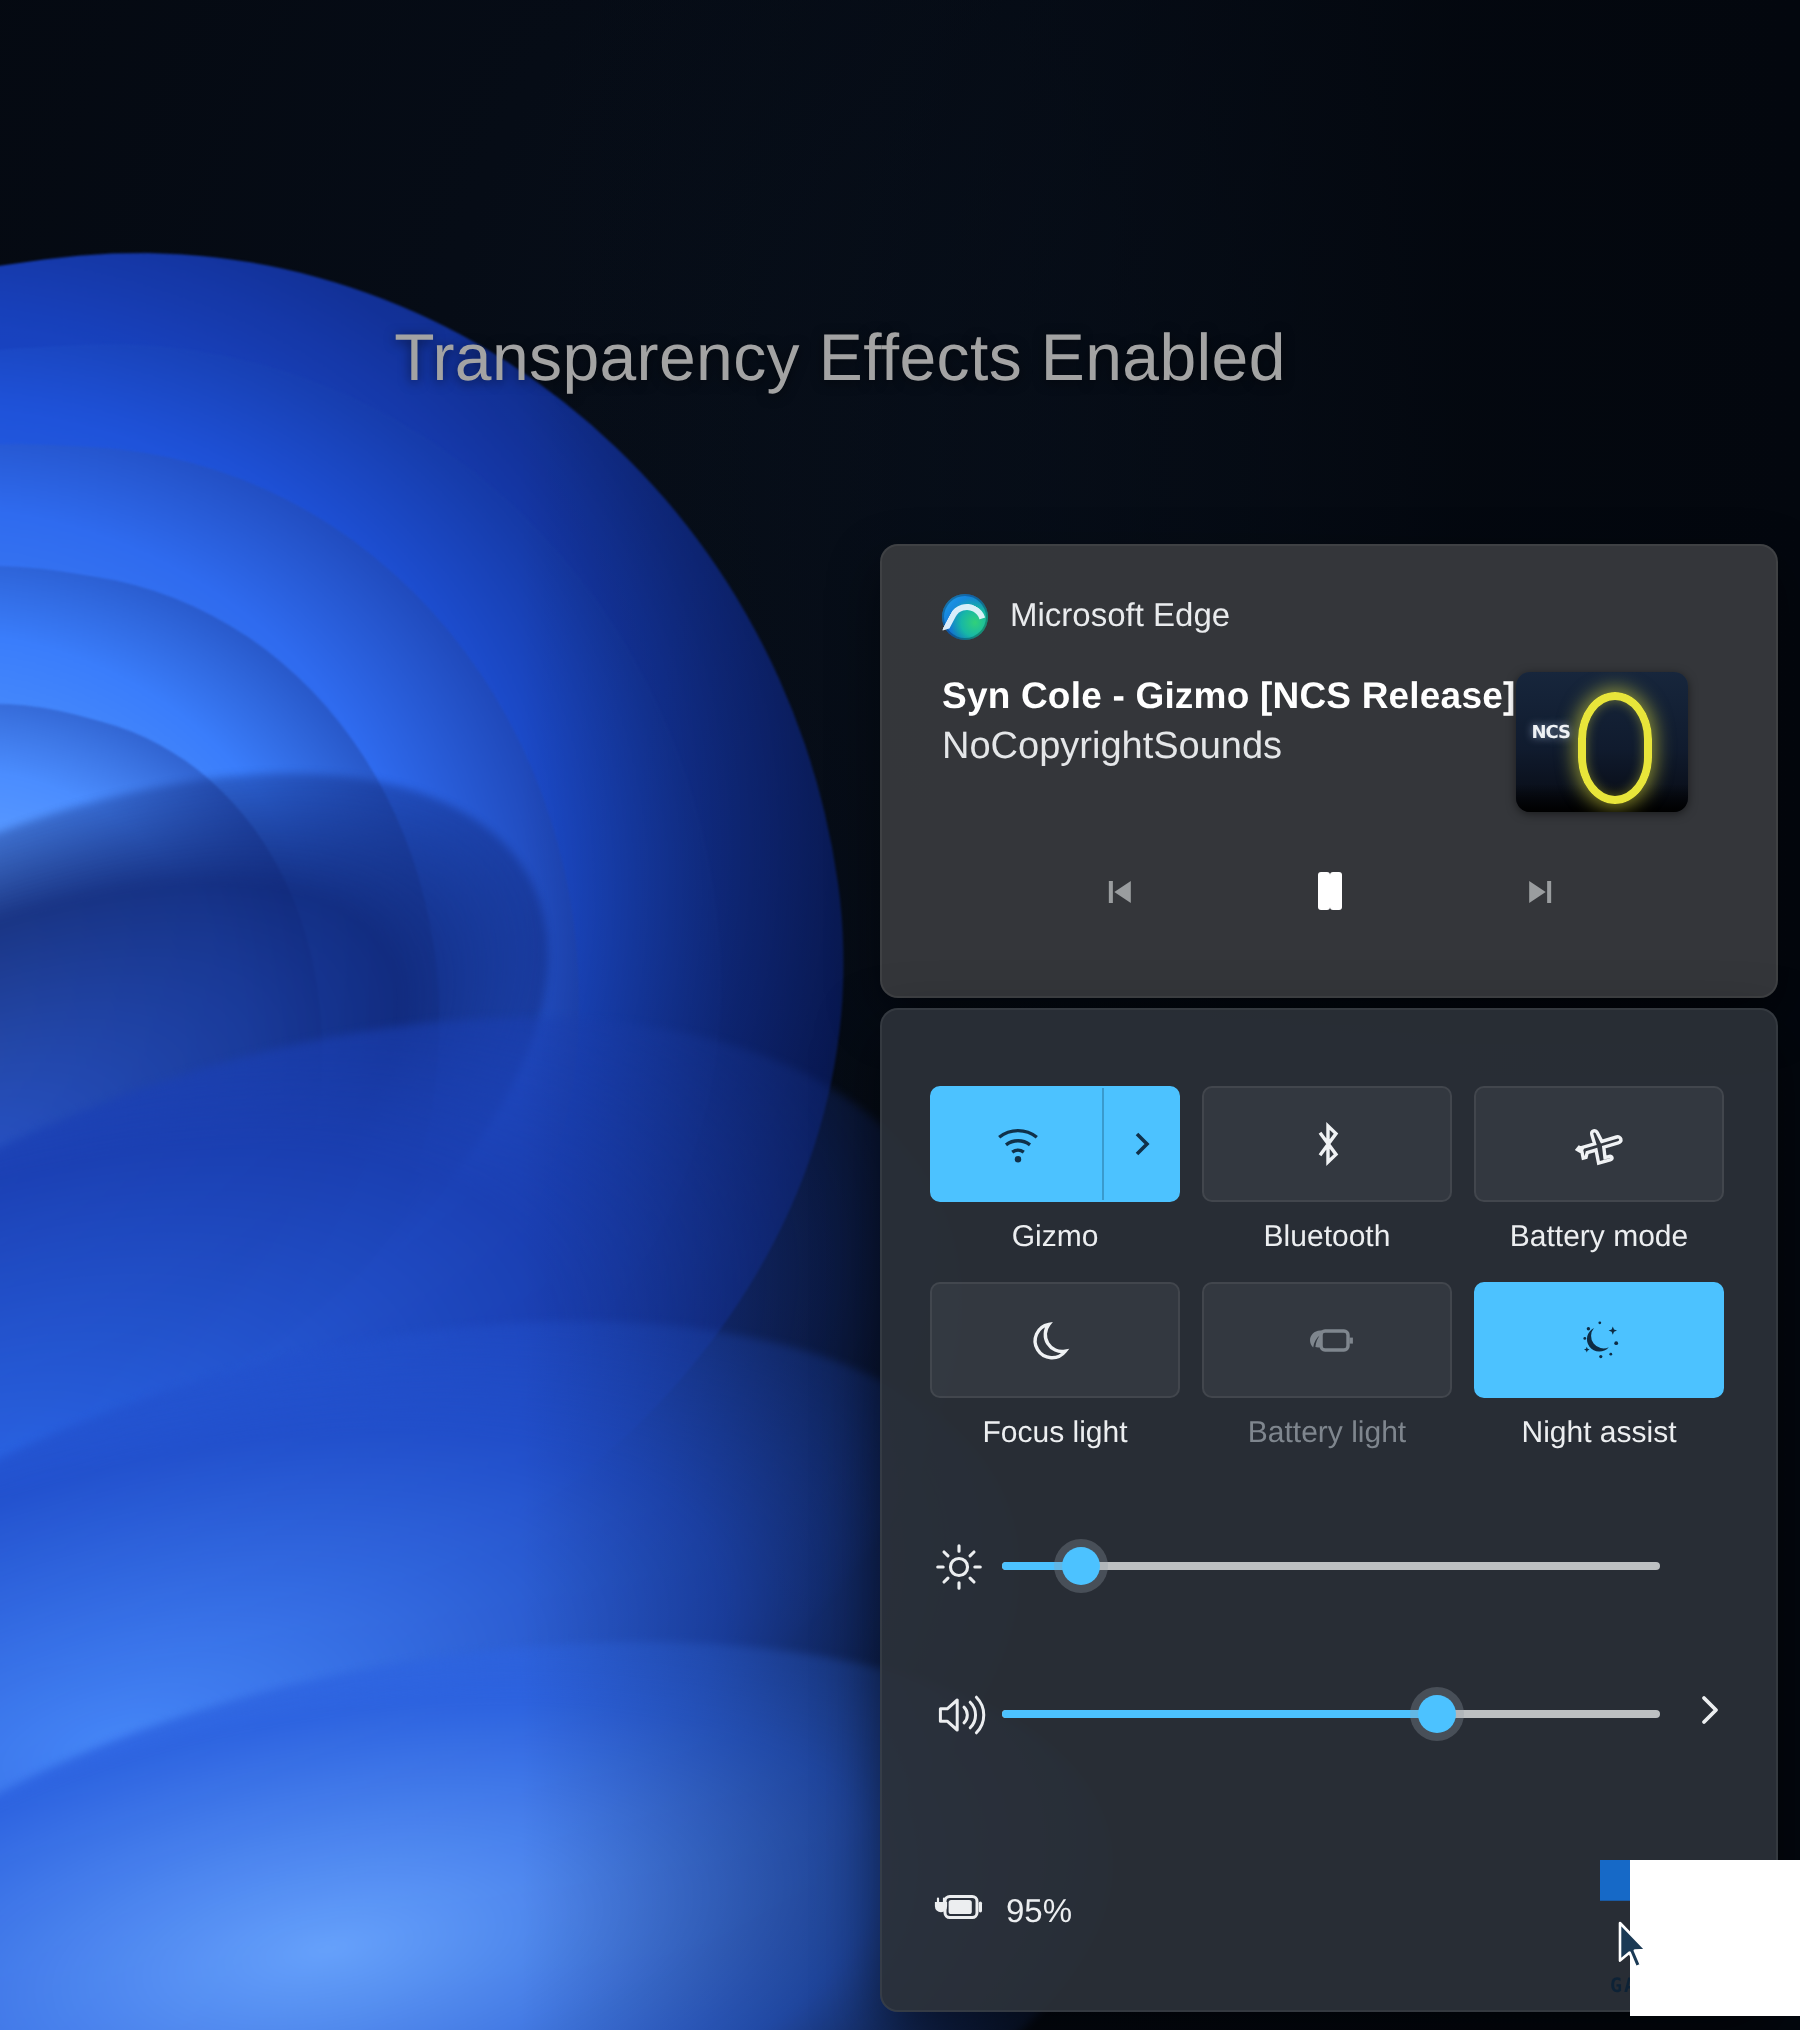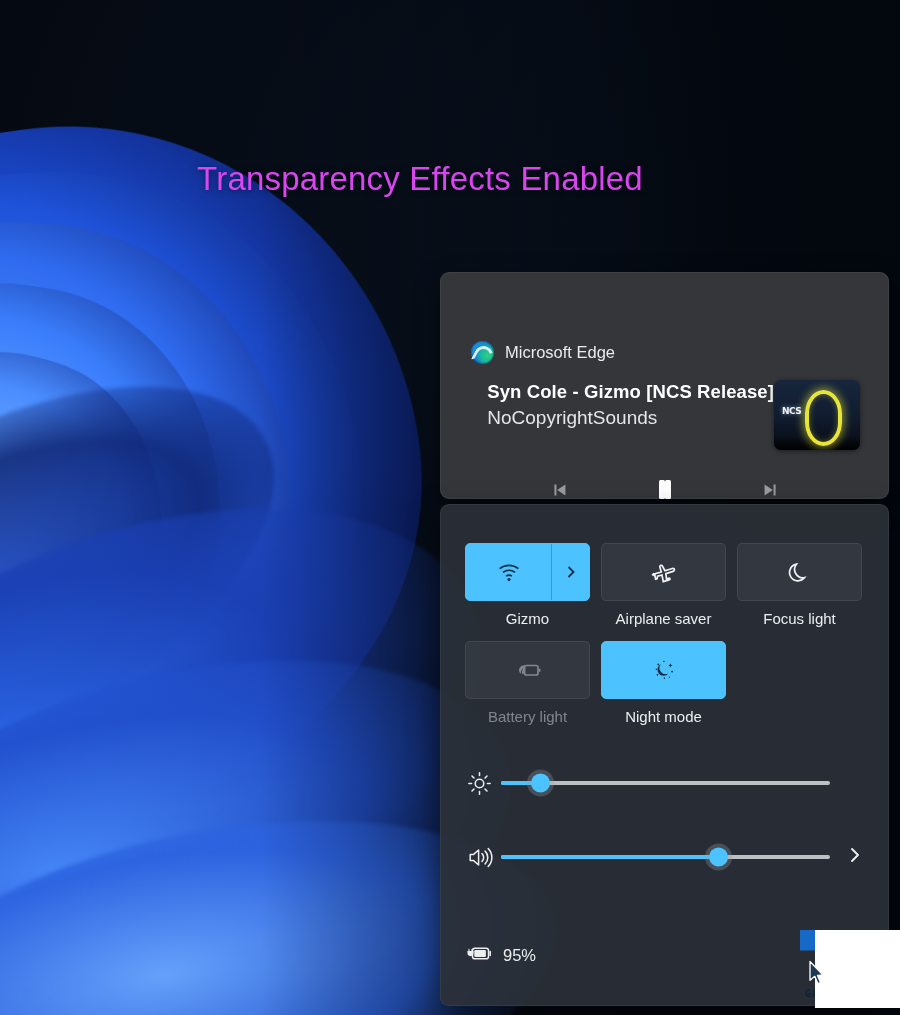--- a/index.html
+++ b/index.html
@@ -53,21 +53,21 @@
     position:absolute; right:0; top:0; width:640px; height:1015px;
     background: linear-gradient(to left, rgba(3,7,14,1) 0%, rgba(3,7,14,.92) 26%, rgba(4,9,18,.55) 58%, rgba(4,9,18,0) 100%);
   }
 
   
   #hero-title {
     position: absolute;
     left: 0; right: 0;
     top: 160px;
     text-align: center;
-    color: #d946ef;
+    color: #a3a3a3;
     font-size: 33px;
     font-weight: 400;
     letter-spacing: .2px;
     text-shadow: 0 1px 6px rgba(0,0,0,.55);
     padding-right: 60px;
   }
 
   
   #media-panel {
     position: absolute;
@@ -78,21 +78,20 @@
     background: rgba(56,58,61,.93);
     border: 1px solid rgba(255,255,255,.055);
     border-radius: 9px;
     box-shadow: 0 10px 26px rgba(0,0,0,.45);
   }
   .media-app {
     display: flex;
     align-items: center;
     gap: 11px;
     padding: 24px 0 0 30px;
-    margin-top: 44px;
   }
   .edge-icon {
     width: 23px; height: 23px;
     border-radius: 50%;
     background:
       radial-gradient(circle at 72% 62%, #31d07a 0%, #17b7a6 32%, rgba(23,183,166,0) 62%),
       linear-gradient(135deg, #1ea7e8 0%, #1271d8 48%, #0b4fae 100%);
     position: relative;
     flex: none;
     box-shadow: inset 0 0 0 1px rgba(0,0,0,.25);
@@ -107,21 +106,21 @@
     border-bottom-color: transparent;
     transform: rotate(28deg);
     opacity:.92;
   }
   .media-app-name {
     color: #e9ebed;
     font-size: 16.5px;
   }
   .media-body {
     display: flex;
-    justify-content: flex-end;
+    justify-content: flex-start;
     padding: 16px 28px 0 30px;
   }
   .track-title {
     color: #ffffff;
     font-size: 18.5px;
     font-weight: 700;
     line-height: 1.28;
     letter-spacing: .1px;
   }
   .track-artist {
@@ -420,30 +419,40 @@
             <span>
               <svg width="14" height="16" viewBox="0 0 14 16">
                   <path class="ic" d="M4.5 3l5 5-5 5" style="stroke-width:1.8"></path>
                 </svg>
             </span>
           </span>
         </div>
         <div class="tile-label">Gizmo</div>
       </div>
 
+      <div class="tile-cell">
+        <div class="tile">
+          <span>
+            <svg width="24" height="26" viewBox="0 0 24 26">
+              <path class="ic" d="M8 7.4L16 18.2 12 22V4l4 3.8L8 18.6"></path>
+            </svg>
+          </span>
+        </div>
+        <div class="tile-label">Bluetooth</div>
+      </div>
 
       <div class="tile-cell">
         <div class="tile">
           <span>
             <svg width="28" height="26" viewBox="0 0 28 26">
               <path class="ic" d="M3.5 15.2l7.8-2.3-1.4-4.6c-.3-1 .2-1.7.9-1.9.7-.2 1.4.1 1.8.9l2.3 4.4 7.4-2.2c1-.3 1.9.2 2.1 1 .2.8-.3 1.6-1.3 1.9l-7.2 2.2.6 5.2 2.2-.6c.7-.2 1.2.1 1.3.6.1.5-.2.9-.9 1.1l-5.8 1.7-1.3-6.6-4.4 1.3-.6 2.4-1.4.4-.6-3-2.3-1.3.9-1.1 2.2.9z"></path>
             </svg>
           </span>
         </div>
-        <div class="tile-label">Airplane saver</div>
+        <div class="tile-label">Battery mode</div>
       </div>
 
       <div class="tile-cell">
         <div class="tile">
           <span>
             <svg width="26" height="28" viewBox="0 0 26 28">
               <path class="ic" d="M17.6 19.6A8.4 8.4 0 0 1 9.4 6.2a8.4 8.4 0 1 0 8.2 13.4z"></path>
             </svg>
           </span>
         </div>
@@ -474,21 +483,21 @@
                 <circle cx="22.1" cy="15.6" r=".95"></circle>
                 <circle cx="8.2" cy="8.4" r=".85"></circle>
                 <circle cx="14.4" cy="22.3" r=".8"></circle>
                 <circle cx="19.4" cy="21.1" r=".7"></circle>
                 <circle cx="6.4" cy="13.2" r=".7"></circle>
                 <circle cx="13.9" cy="5.4" r=".7"></circle>
               </g>
             </svg>
           </span>
         </div>
-        <div class="tile-label">Night mode</div>
+        <div class="tile-label">Night assist</div>
       </div>
     </div>
 
     <div class="slider-row" id="brightness-row">
       <span class="slider-icon">
         <svg width="25" height="25" viewBox="0 0 24 24" style="stroke:#eceef0;fill:none;stroke-width:1.5;stroke-linecap:round">
           <circle cx="12" cy="12" r="4.1"></circle>
           <path d="M12 1.8v2.6M12 19.6v2.6M1.8 12h2.6M19.6 12h2.6M4.8 4.8l1.9 1.9M17.3 17.3l1.9 1.9M19.2 4.8l-1.9 1.9M6.7 17.3l-1.9 1.9"></path>
         </svg>
       </span>

